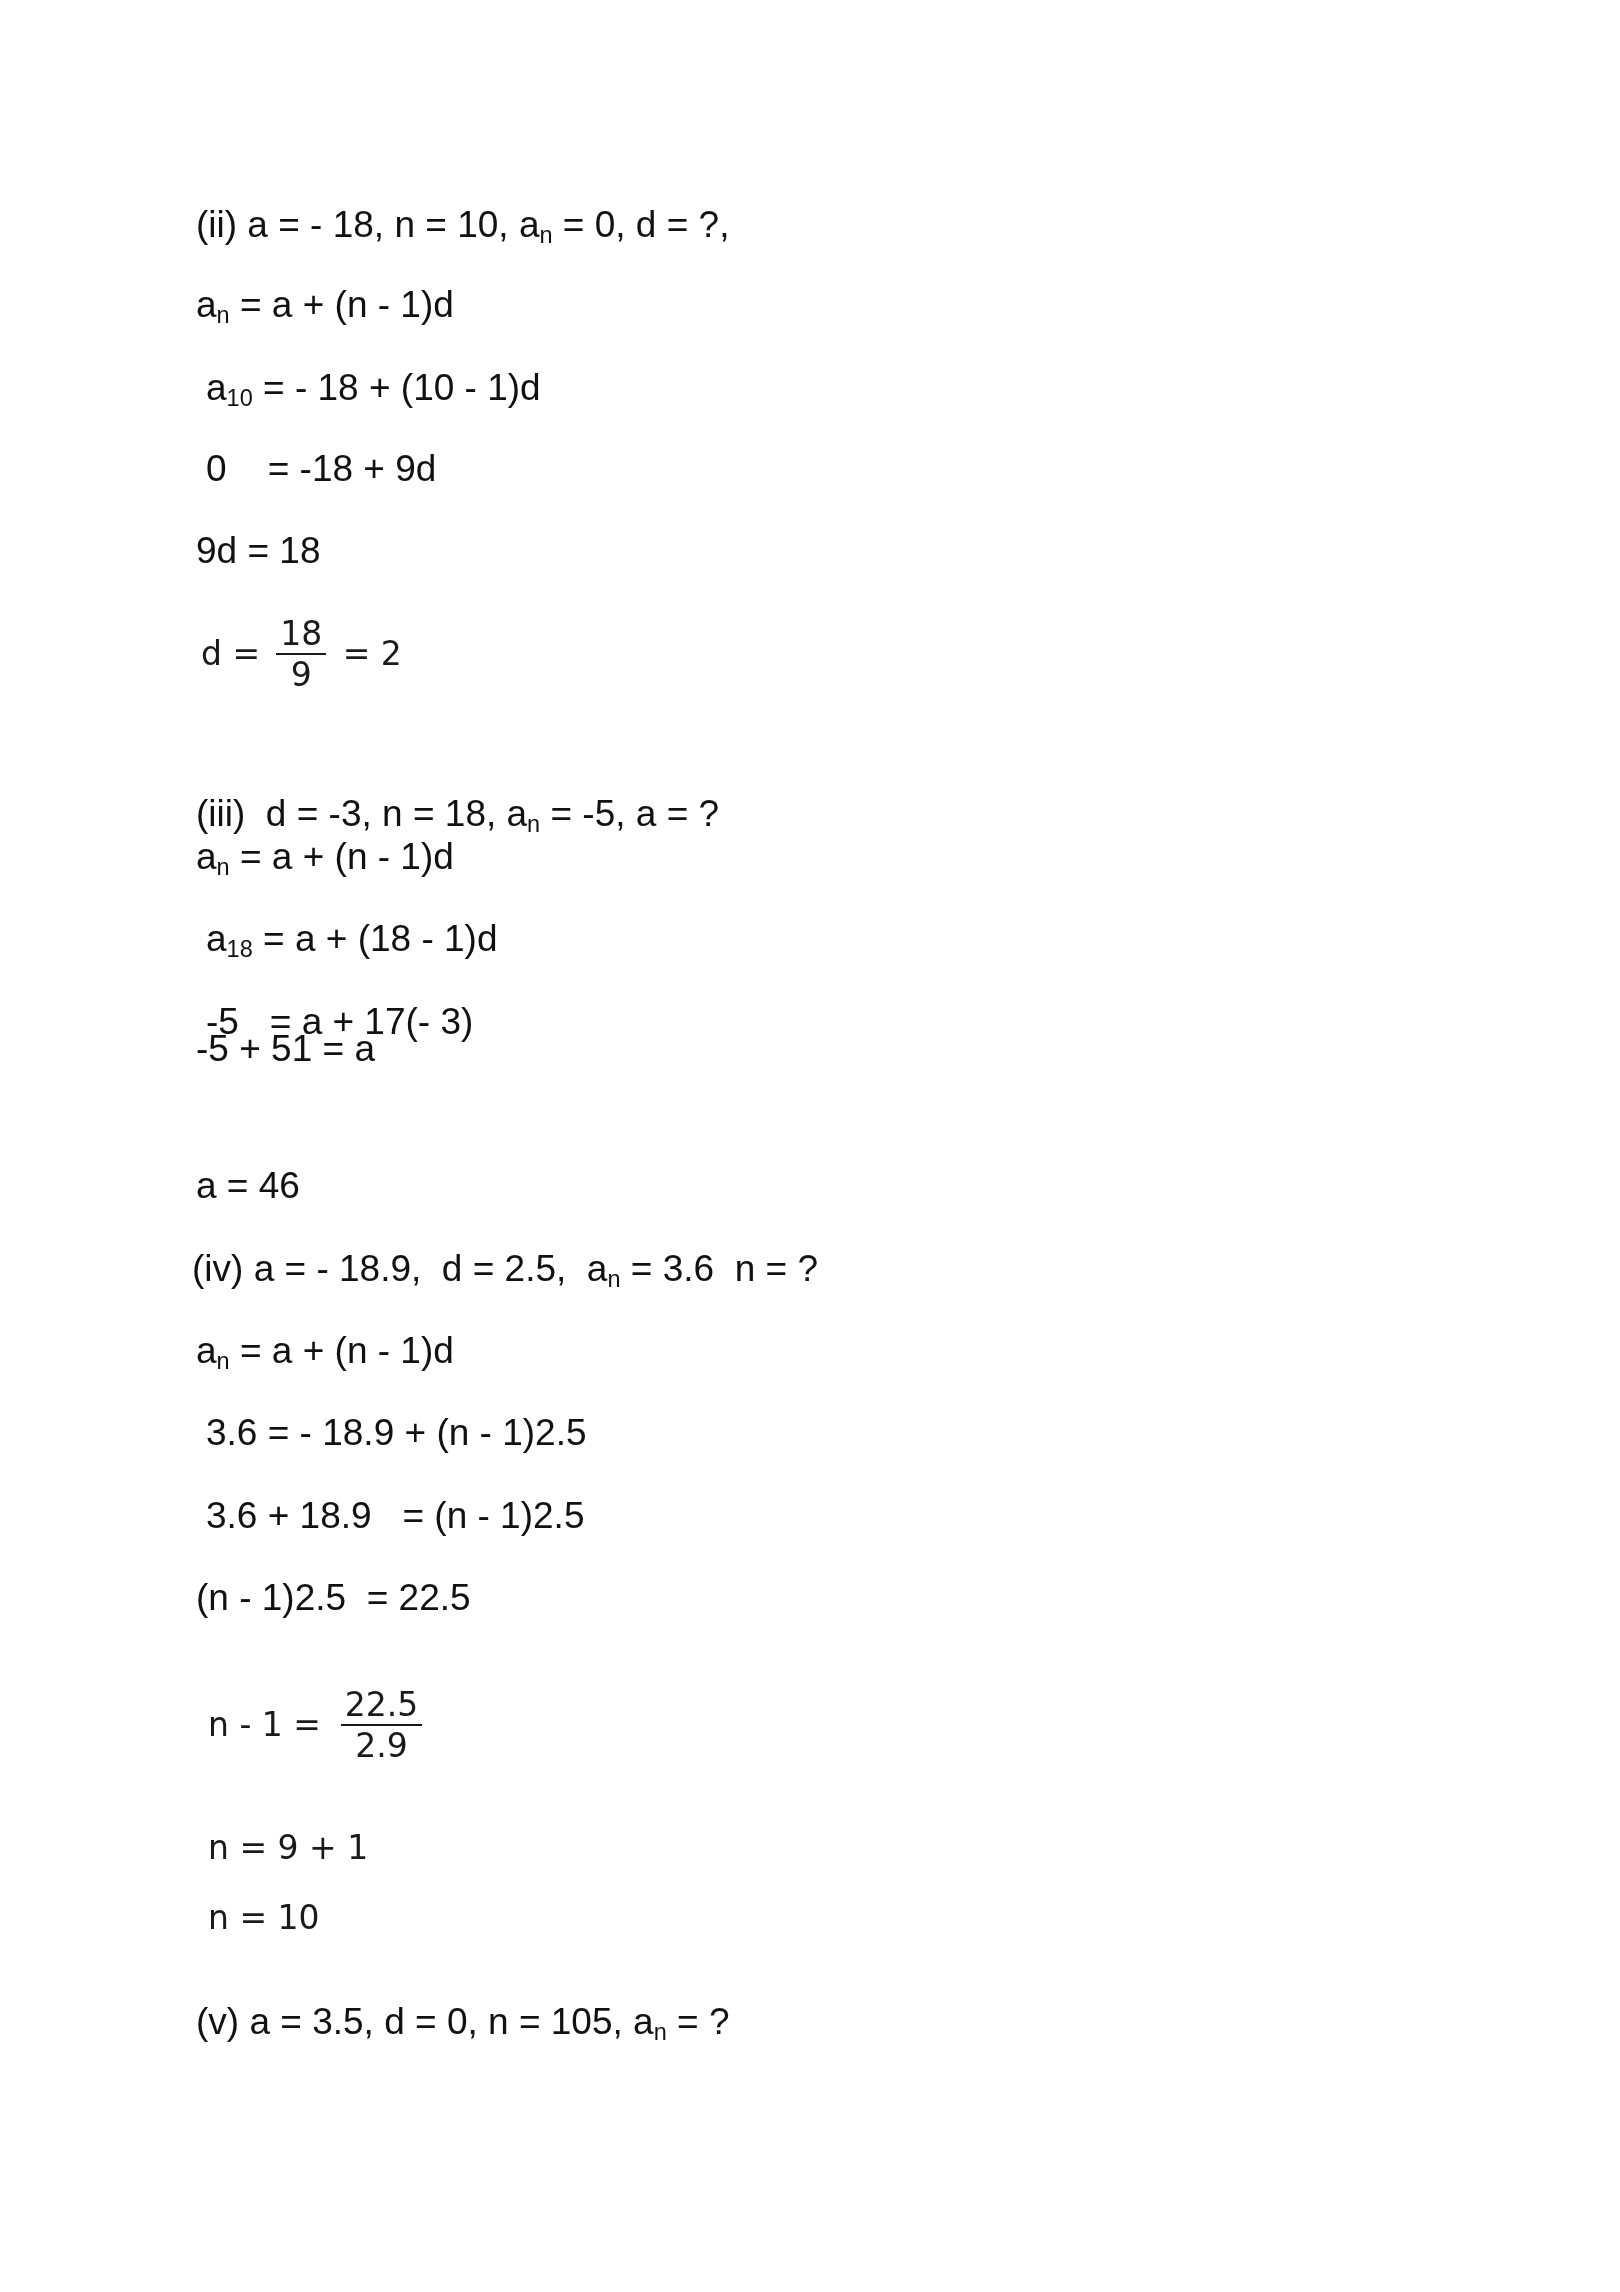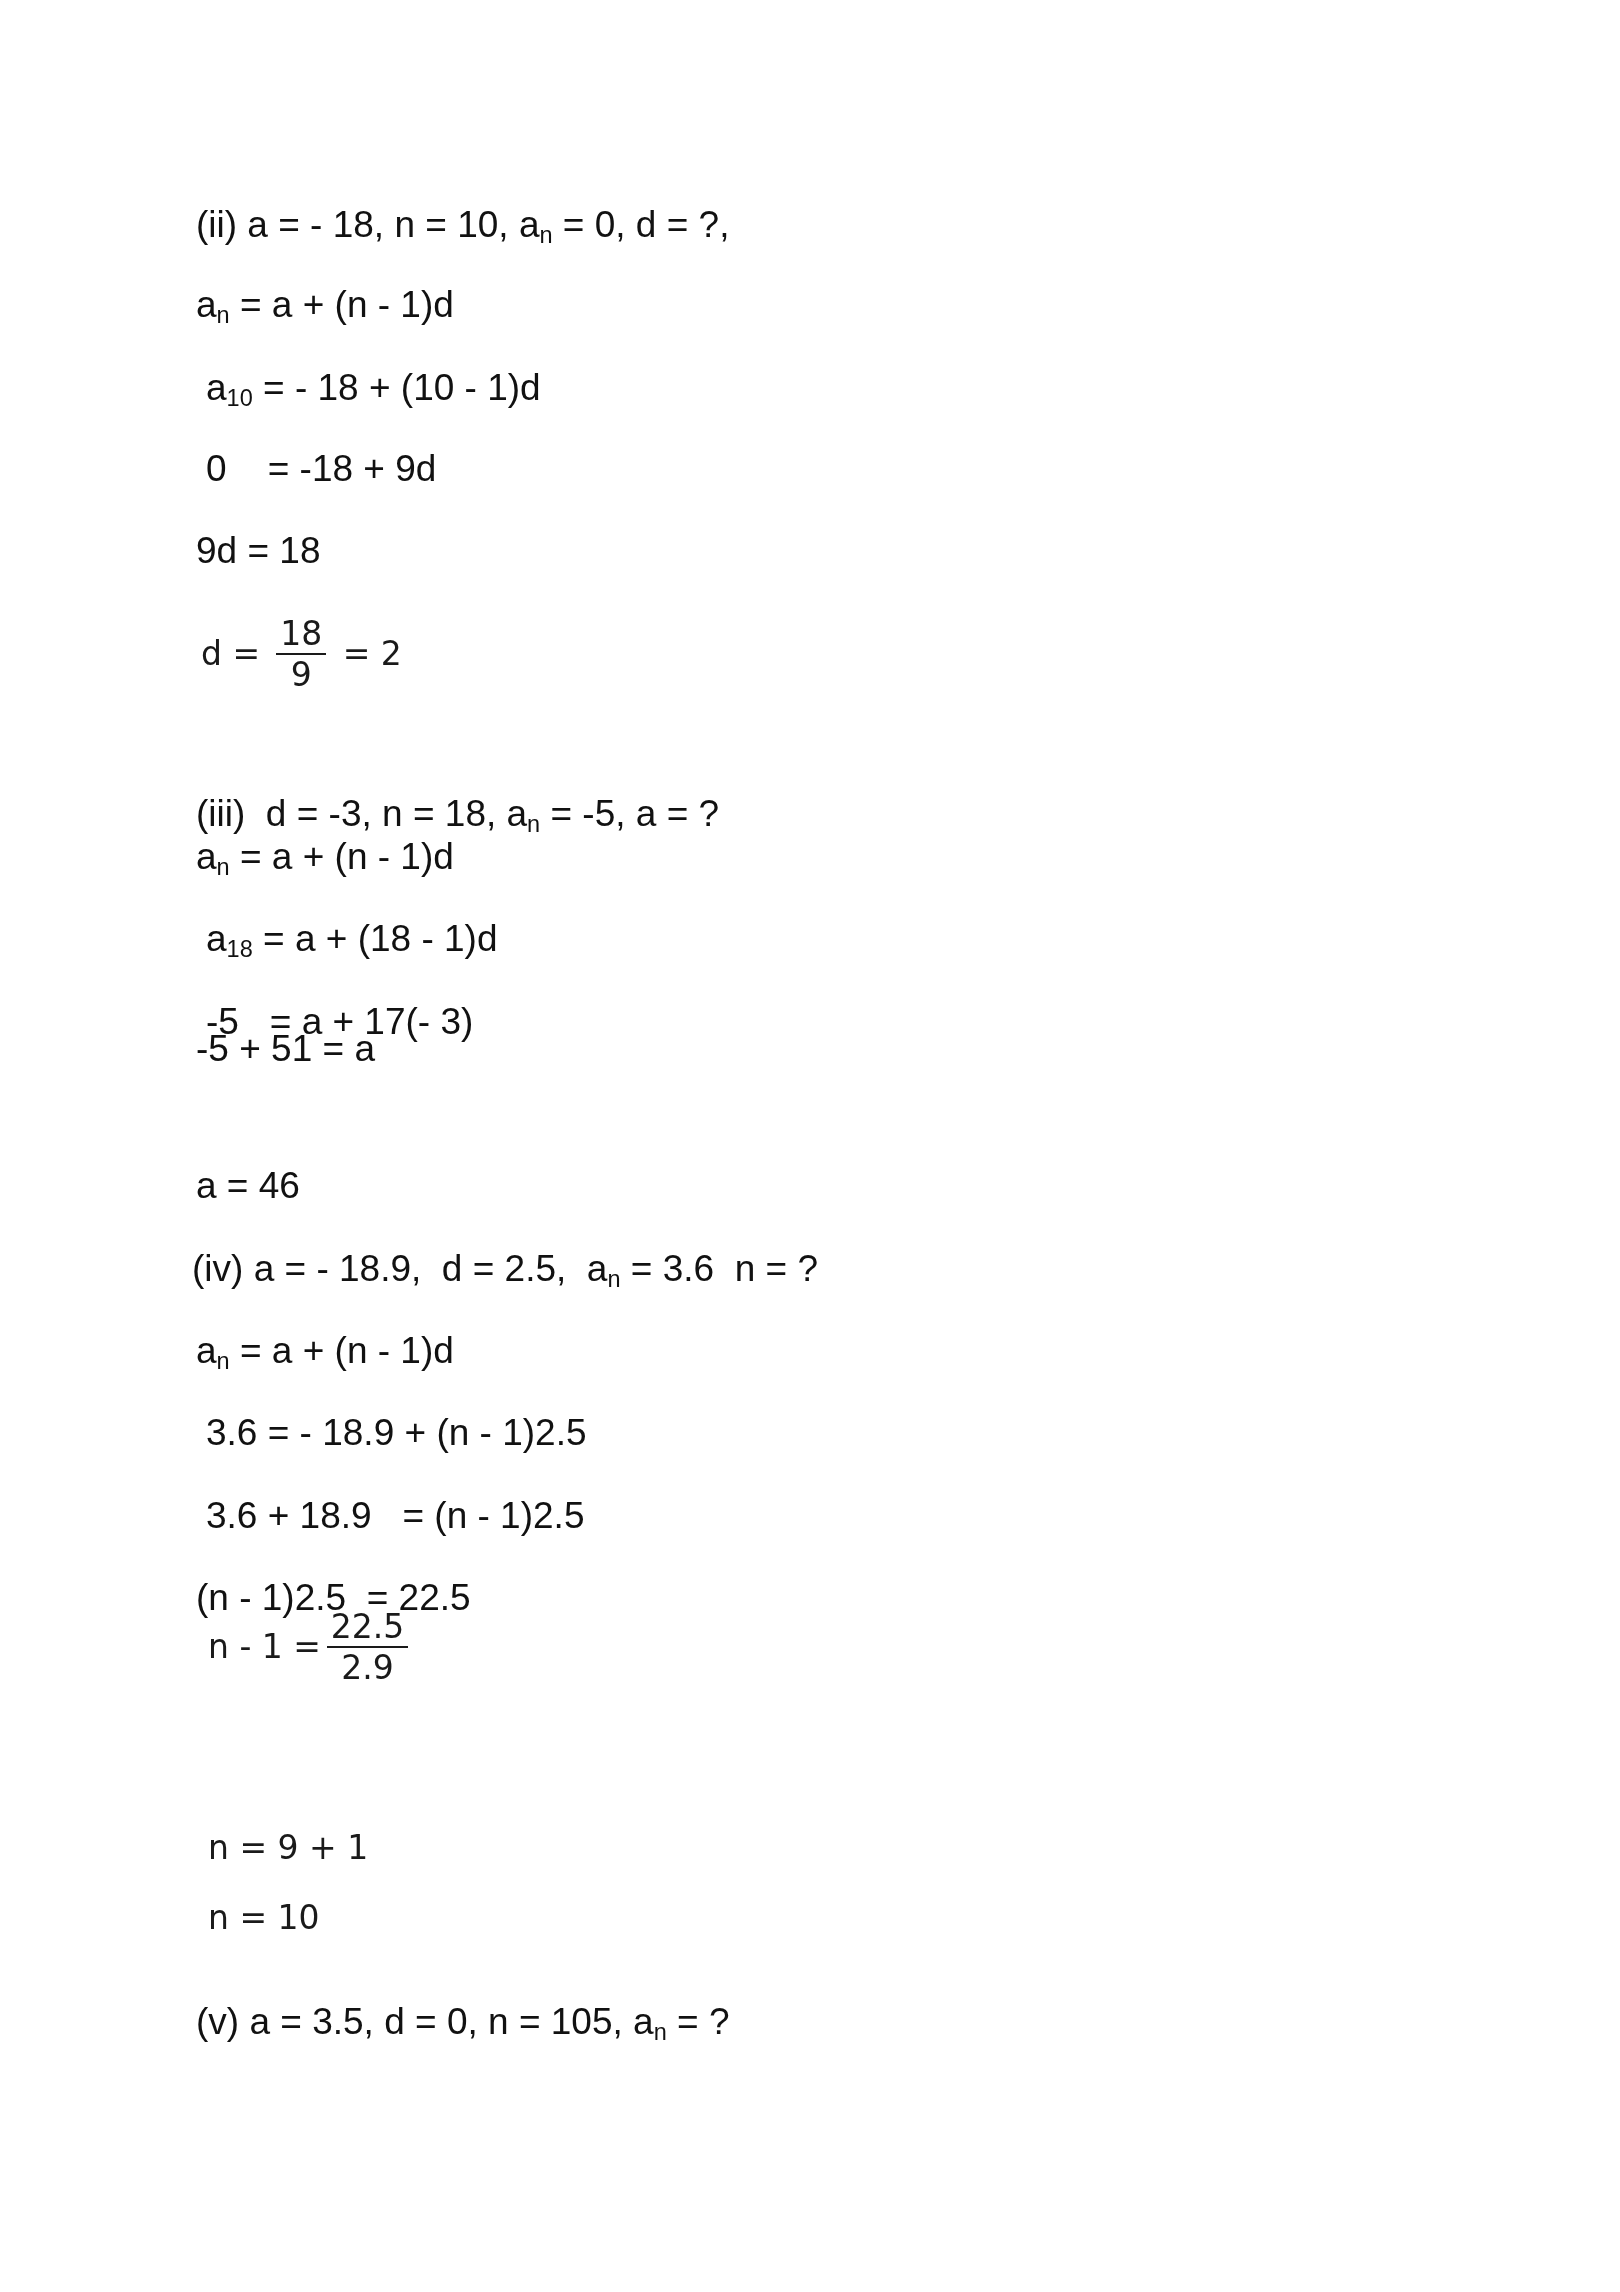--- a/index.html
+++ b/index.html
@@ -69,21 +69,21 @@
 <div class="line" style="left:192px; top:1250px;"><span>(iv) a = - 18.9,  d = 2.5,  a</span><sub>n</sub><span> = 3.6  n = ?</span></div>
 
 <div class="line" style="left:196px; top:1332px;"><span>a</span><sub>n</sub><span> = a + (n - 1)d</span></div>
 
 <div class="line" style="left:206px; top:1414px;">3.6 = - 18.9 + (n - 1)2.5</div>
 
 <div class="line" style="left:206px; top:1497px;">3.6 + 18.9   = (n - 1)2.5</div>
 
 <div class="line" style="left:196px; top:1579px;">(n - 1)2.5  = 22.5</div>
 
-<div class="sans" style="left:208px; top:1610px;">
+<div class="sans" style="left:208px; top:1688px;gap:14px;">
   <span>n - 1 =</span>
   <span class="frac">
     <span class="num">22.5</span>
     <span class="den">2.9</span>
   </span>
 </div>
 
 <div class="sans" style="left:208px; top:1812px;margin-top:19px;">n = 9 + 1</div>
 
 <div class="sans" style="left:208px; top:1901px;text-align:right;">n = 10</div>

